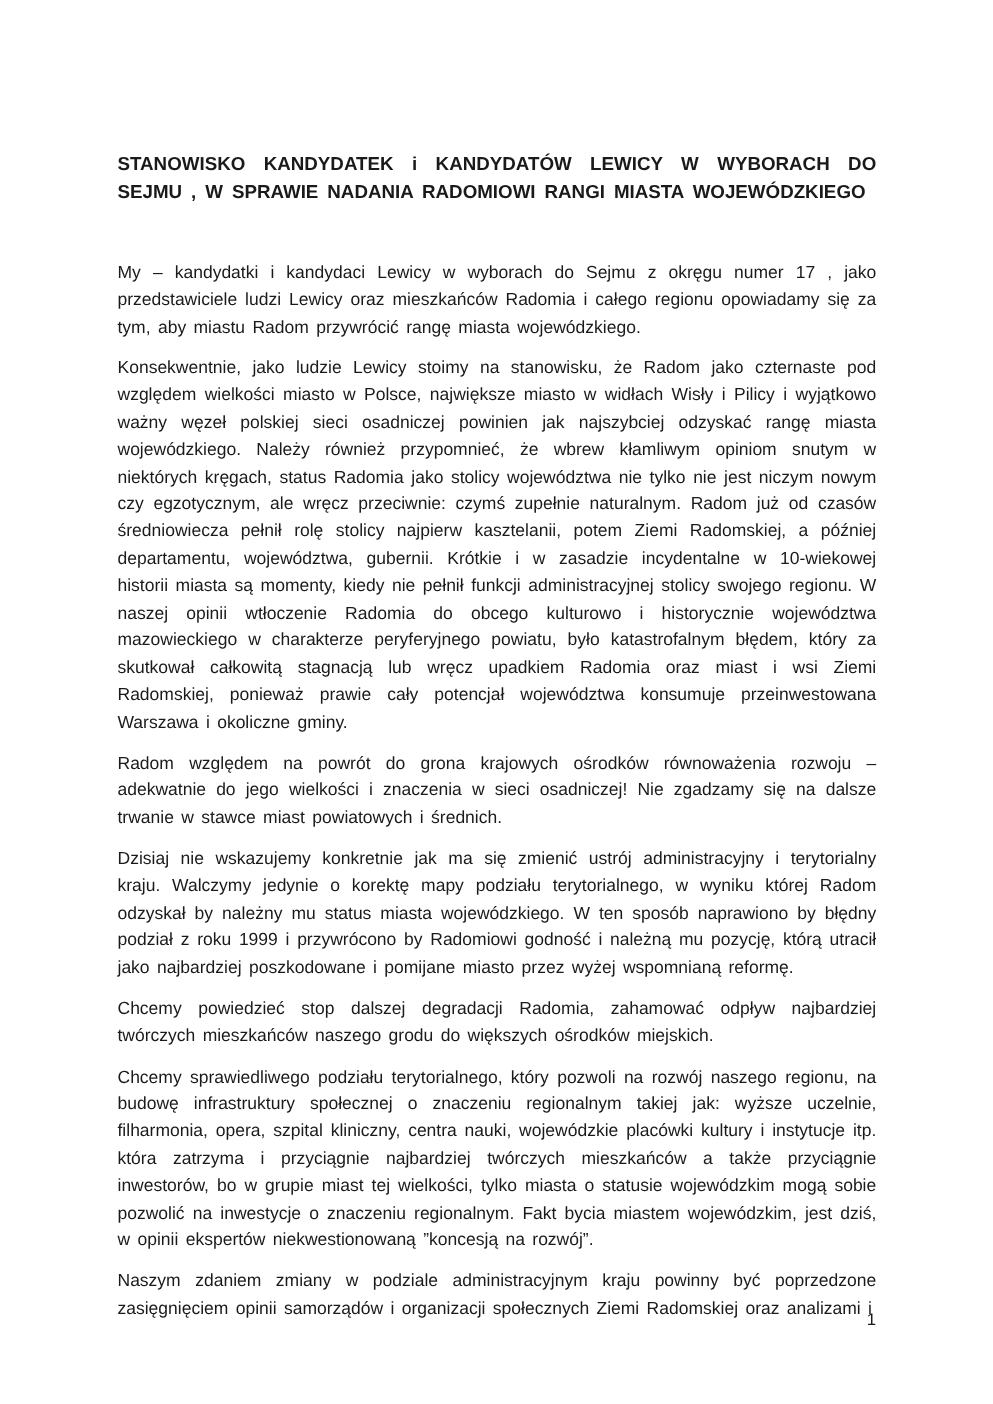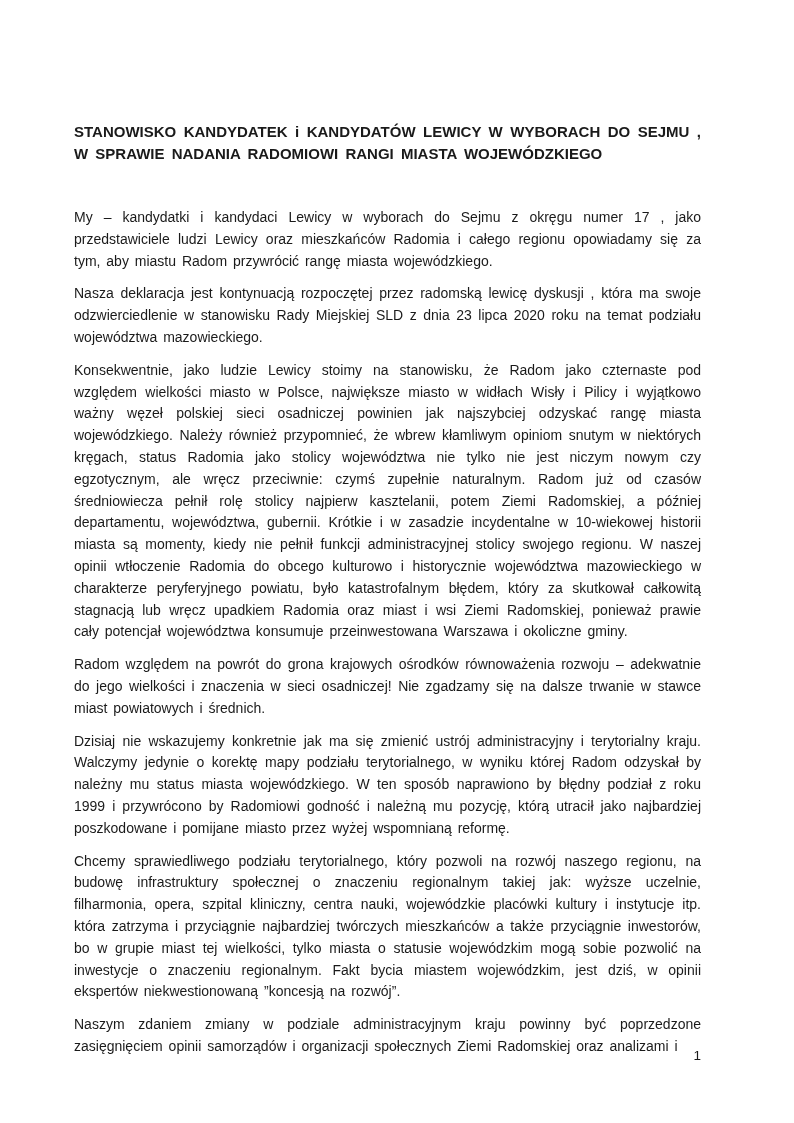--- a/index.html
+++ b/index.html
@@ -7,21 +7,21 @@
     padding: 0;
     background: #ffffff;
     font-family: "Liberation Sans", "DejaVu Sans", sans-serif;
   }
   .page {
     position: relative;
     width: 794px;
     height: 1123px;
     background: #ffffff;
     box-sizing: border-box;
-    padding: 121px 93px 0 74px;
+    padding: 121px 93px 0 94px;
     color: #1a1a1a;
     overflow: hidden;
   }
   .doc-title {
     margin: 0 0 42px 0;
     font-size: 15px;
     font-weight: bold;
     line-height: 22px;
     text-align: justify;
     word-spacing: 3px;
@@ -44,24 +44,24 @@
   }
 </style>
 </head>
 <body>
 
 <div class="page">
   <h1 class="doc-title">STANOWISKO KANDYDATEK i KANDYDATÓW LEWICY W WYBORACH DO SEJMU , W SPRAWIE NADANIA RADOMIOWI RANGI MIASTA WOJEWÓDZKIEGO</h1>
 
   <div class="doc-body">
     <p>My – kandydatki i kandydaci Lewicy w wyborach do Sejmu z okręgu numer 17 , jako przedstawiciele ludzi Lewicy oraz mieszkańców Radomia i całego regionu opowiadamy się za tym, aby miastu Radom przywrócić rangę miasta wojewódzkiego.</p>
-    <p>Nasza deklaracja jest kontynuacją rozpoczętej przez radomską lewicę dyskusji , która ma swoje odzwierciedlenie w stanowisku Rady Miejskiej SLD z dnia 23 lipca 2020 roku na temat podziału województwa mazowieckiego.</p>
     <p>Konsekwentnie, jako ludzie Lewicy stoimy na stanowisku, że Radom jako czternaste pod względem wielkości miasto w Polsce, największe miasto w widłach Wisły i Pilicy i wyjątkowo ważny węzeł polskiej sieci osadniczej powinien jak najszybciej odzyskać rangę miasta wojewódzkiego. Należy również przypomnieć, że wbrew kłamliwym opiniom snutym w niektórych kręgach, status Radomia jako stolicy województwa nie tylko nie jest niczym nowym czy egzotycznym, ale wręcz przeciwnie: czymś zupełnie naturalnym. Radom już od czasów średniowiecza pełnił rolę stolicy najpierw kasztelanii, potem Ziemi Radomskiej, a później departamentu, województwa, gubernii. Krótkie i w zasadzie incydentalne w 10-wiekowej historii miasta są momenty, kiedy nie pełnił funkcji administracyjnej stolicy swojego regionu. W naszej opinii wtłoczenie Radomia do obcego kulturowo i historycznie województwa mazowieckiego w charakterze peryferyjnego powiatu, było katastrofalnym błędem, który za skutkował całkowitą stagnacją lub wręcz upadkiem Radomia oraz miast i wsi Ziemi Radomskiej, ponieważ prawie cały potencjał województwa konsumuje przeinwestowana Warszawa i okoliczne gminy.</p>
     <p>Radom względem na powrót do grona krajowych ośrodków równoważenia rozwoju – adekwatnie do jego wielkości i znaczenia w sieci osadniczej! Nie zgadzamy się na dalsze trwanie w stawce miast powiatowych i średnich.</p>
     <p>Dzisiaj nie wskazujemy konkretnie jak ma się zmienić ustrój administracyjny i terytorialny kraju. Walczymy jedynie o korektę mapy podziału terytorialnego, w wyniku której Radom odzyskał by należny mu status miasta wojewódzkiego. W ten sposób naprawiono by błędny podział z roku 1999 i przywrócono by Radomiowi godność i należną mu pozycję, którą utracił jako najbardziej poszkodowane i pomijane miasto przez wyżej wspomnianą reformę.</p>
+    <p>Chcemy powiedzieć stop dalszej degradacji Radomia, zahamować odpływ najbardziej twórczych mieszkańców naszego grodu do większych ośrodków miejskich.</p>
     <p>Chcemy sprawiedliwego podziału terytorialnego, który pozwoli na rozwój naszego regionu, na budowę infrastruktury społecznej o znaczeniu regionalnym takiej jak: wyższe uczelnie, filharmonia, opera, szpital kliniczny, centra nauki, wojewódzkie placówki kultury i instytucje itp. która zatrzyma i przyciągnie najbardziej twórczych mieszkańców a także przyciągnie inwestorów, bo w grupie miast tej wielkości, tylko miasta o statusie wojewódzkim mogą sobie pozwolić na inwestycje o znaczeniu regionalnym. Fakt bycia miastem wojewódzkim, jest dziś, w opinii ekspertów niekwestionowaną ”koncesją na rozwój”.</p>
     <p>Naszym zdaniem zmiany w podziale administracyjnym kraju powinny być poprzedzone zasięgnięciem opinii samorządów i organizacji społecznych Ziemi Radomskiej oraz analizami i</p>
   </div>
 
   <div class="page-footer">
     <span>1</span>
   </div>
 </div>
 
 </body></html>

